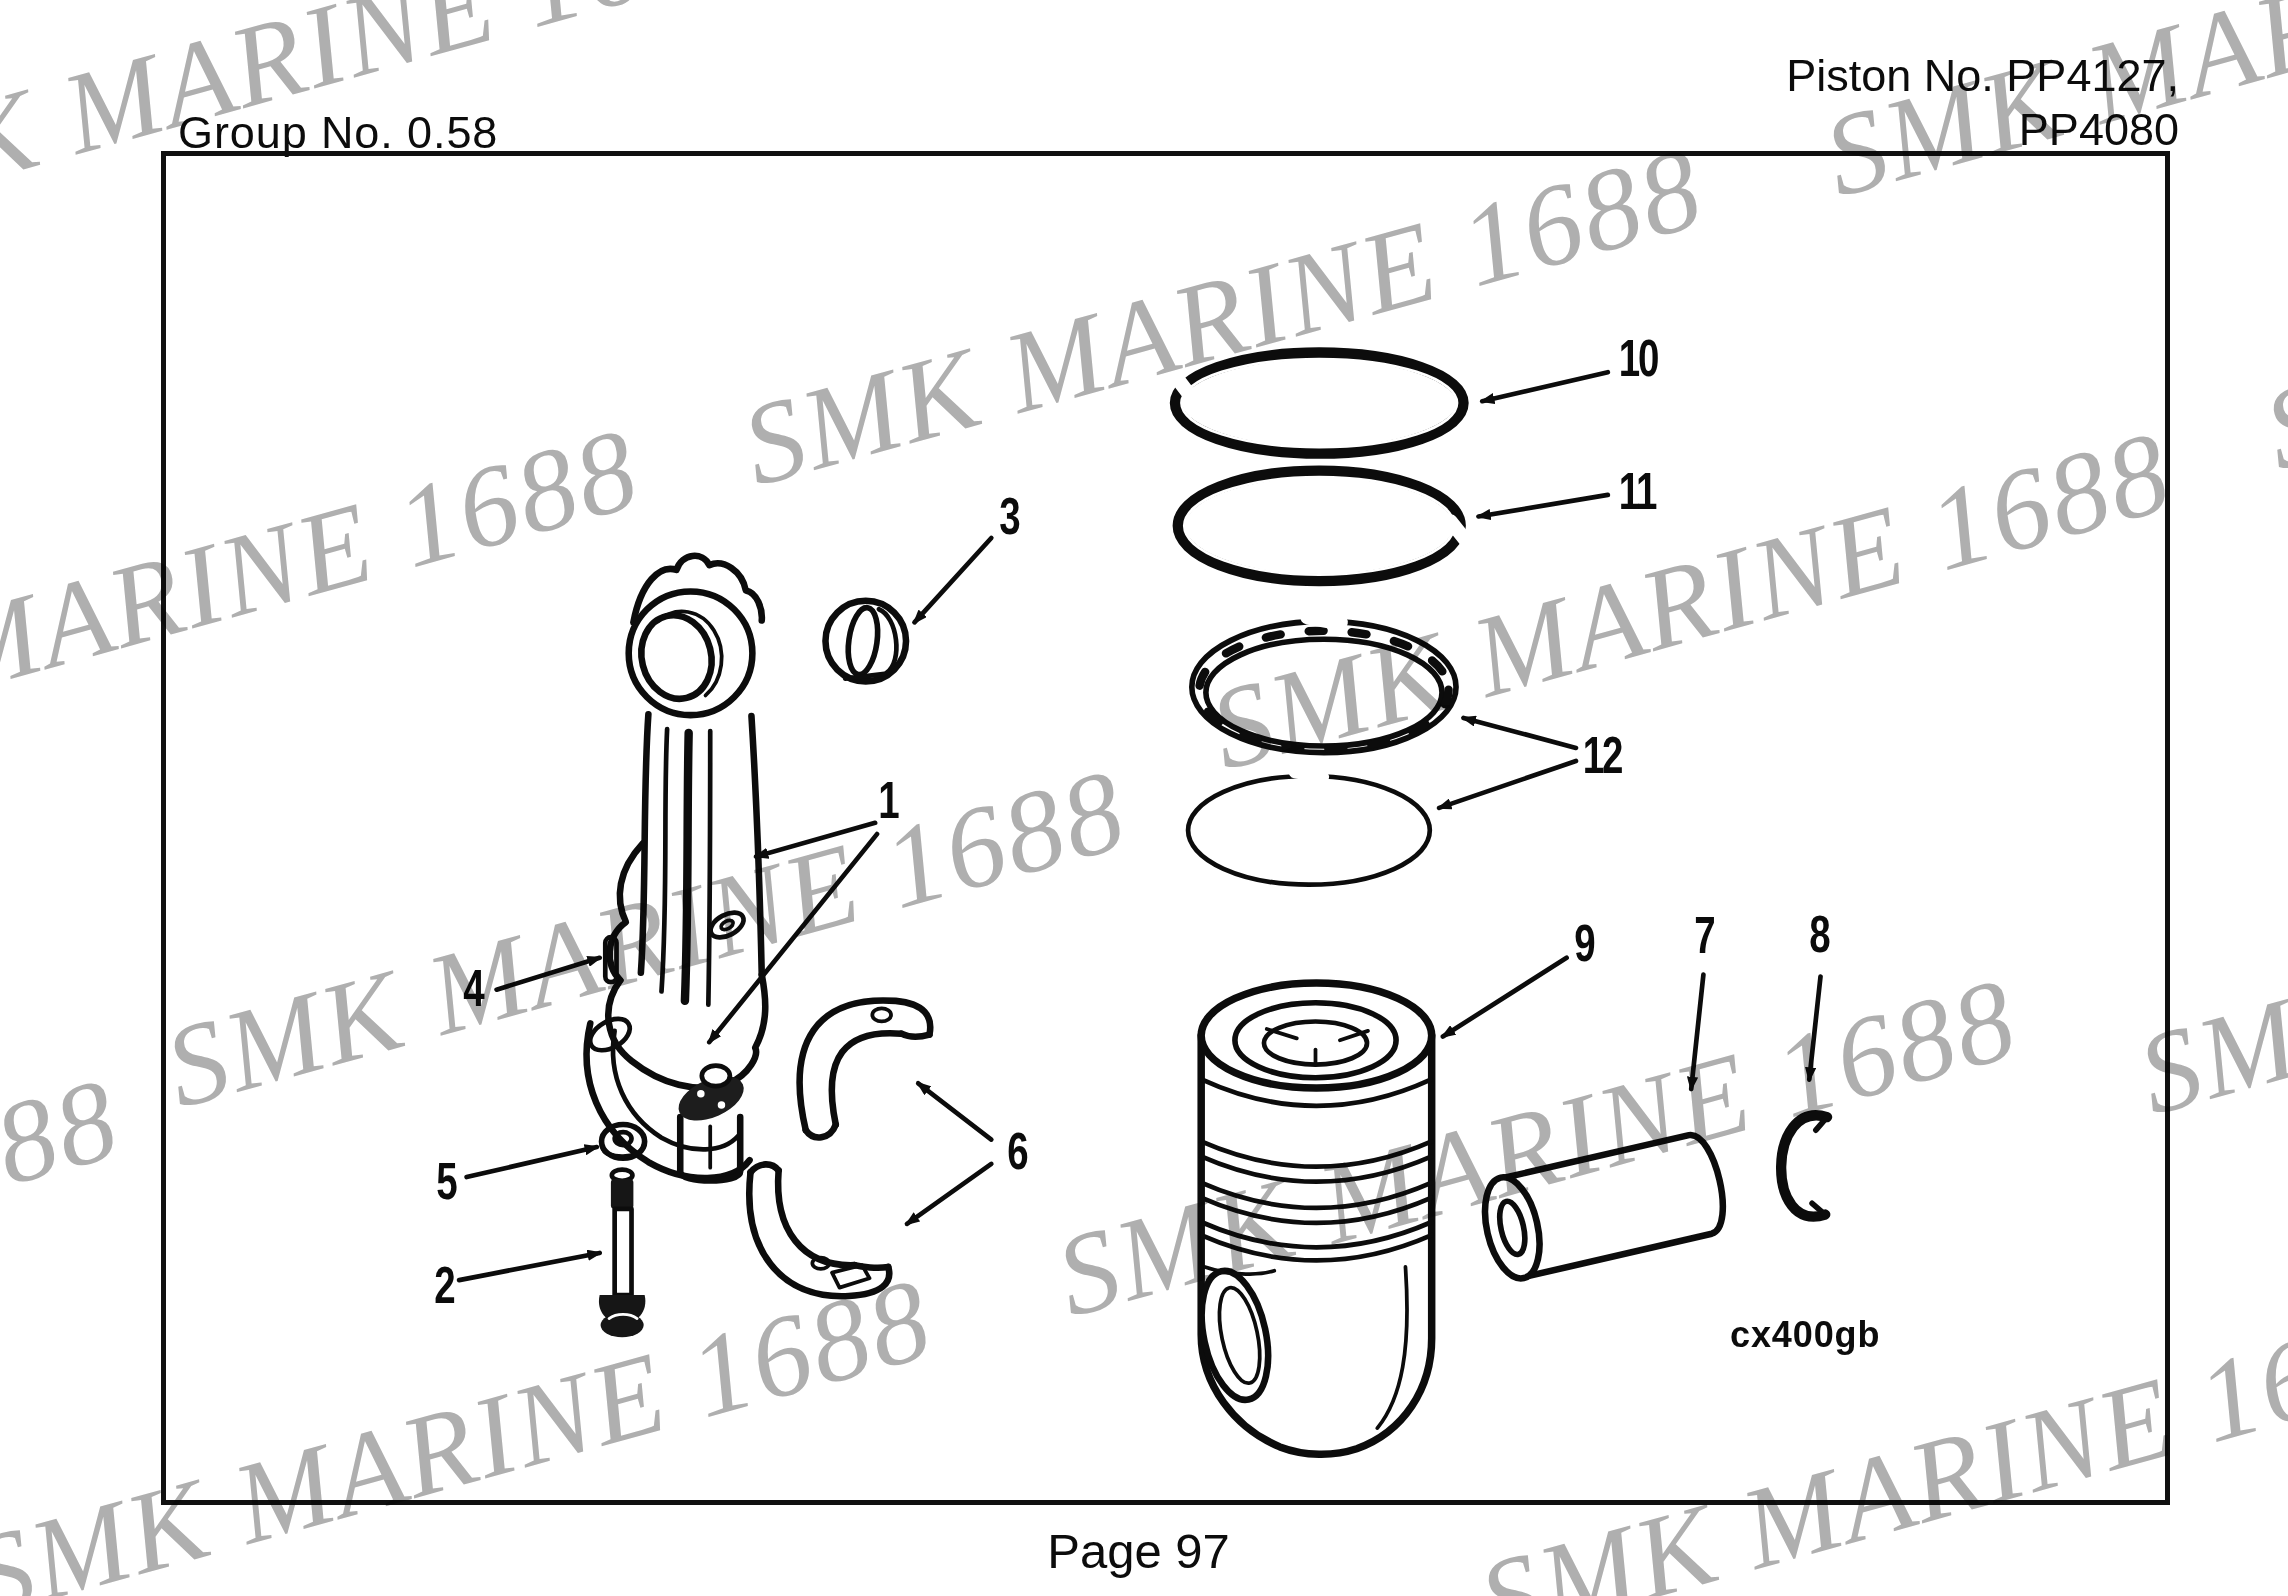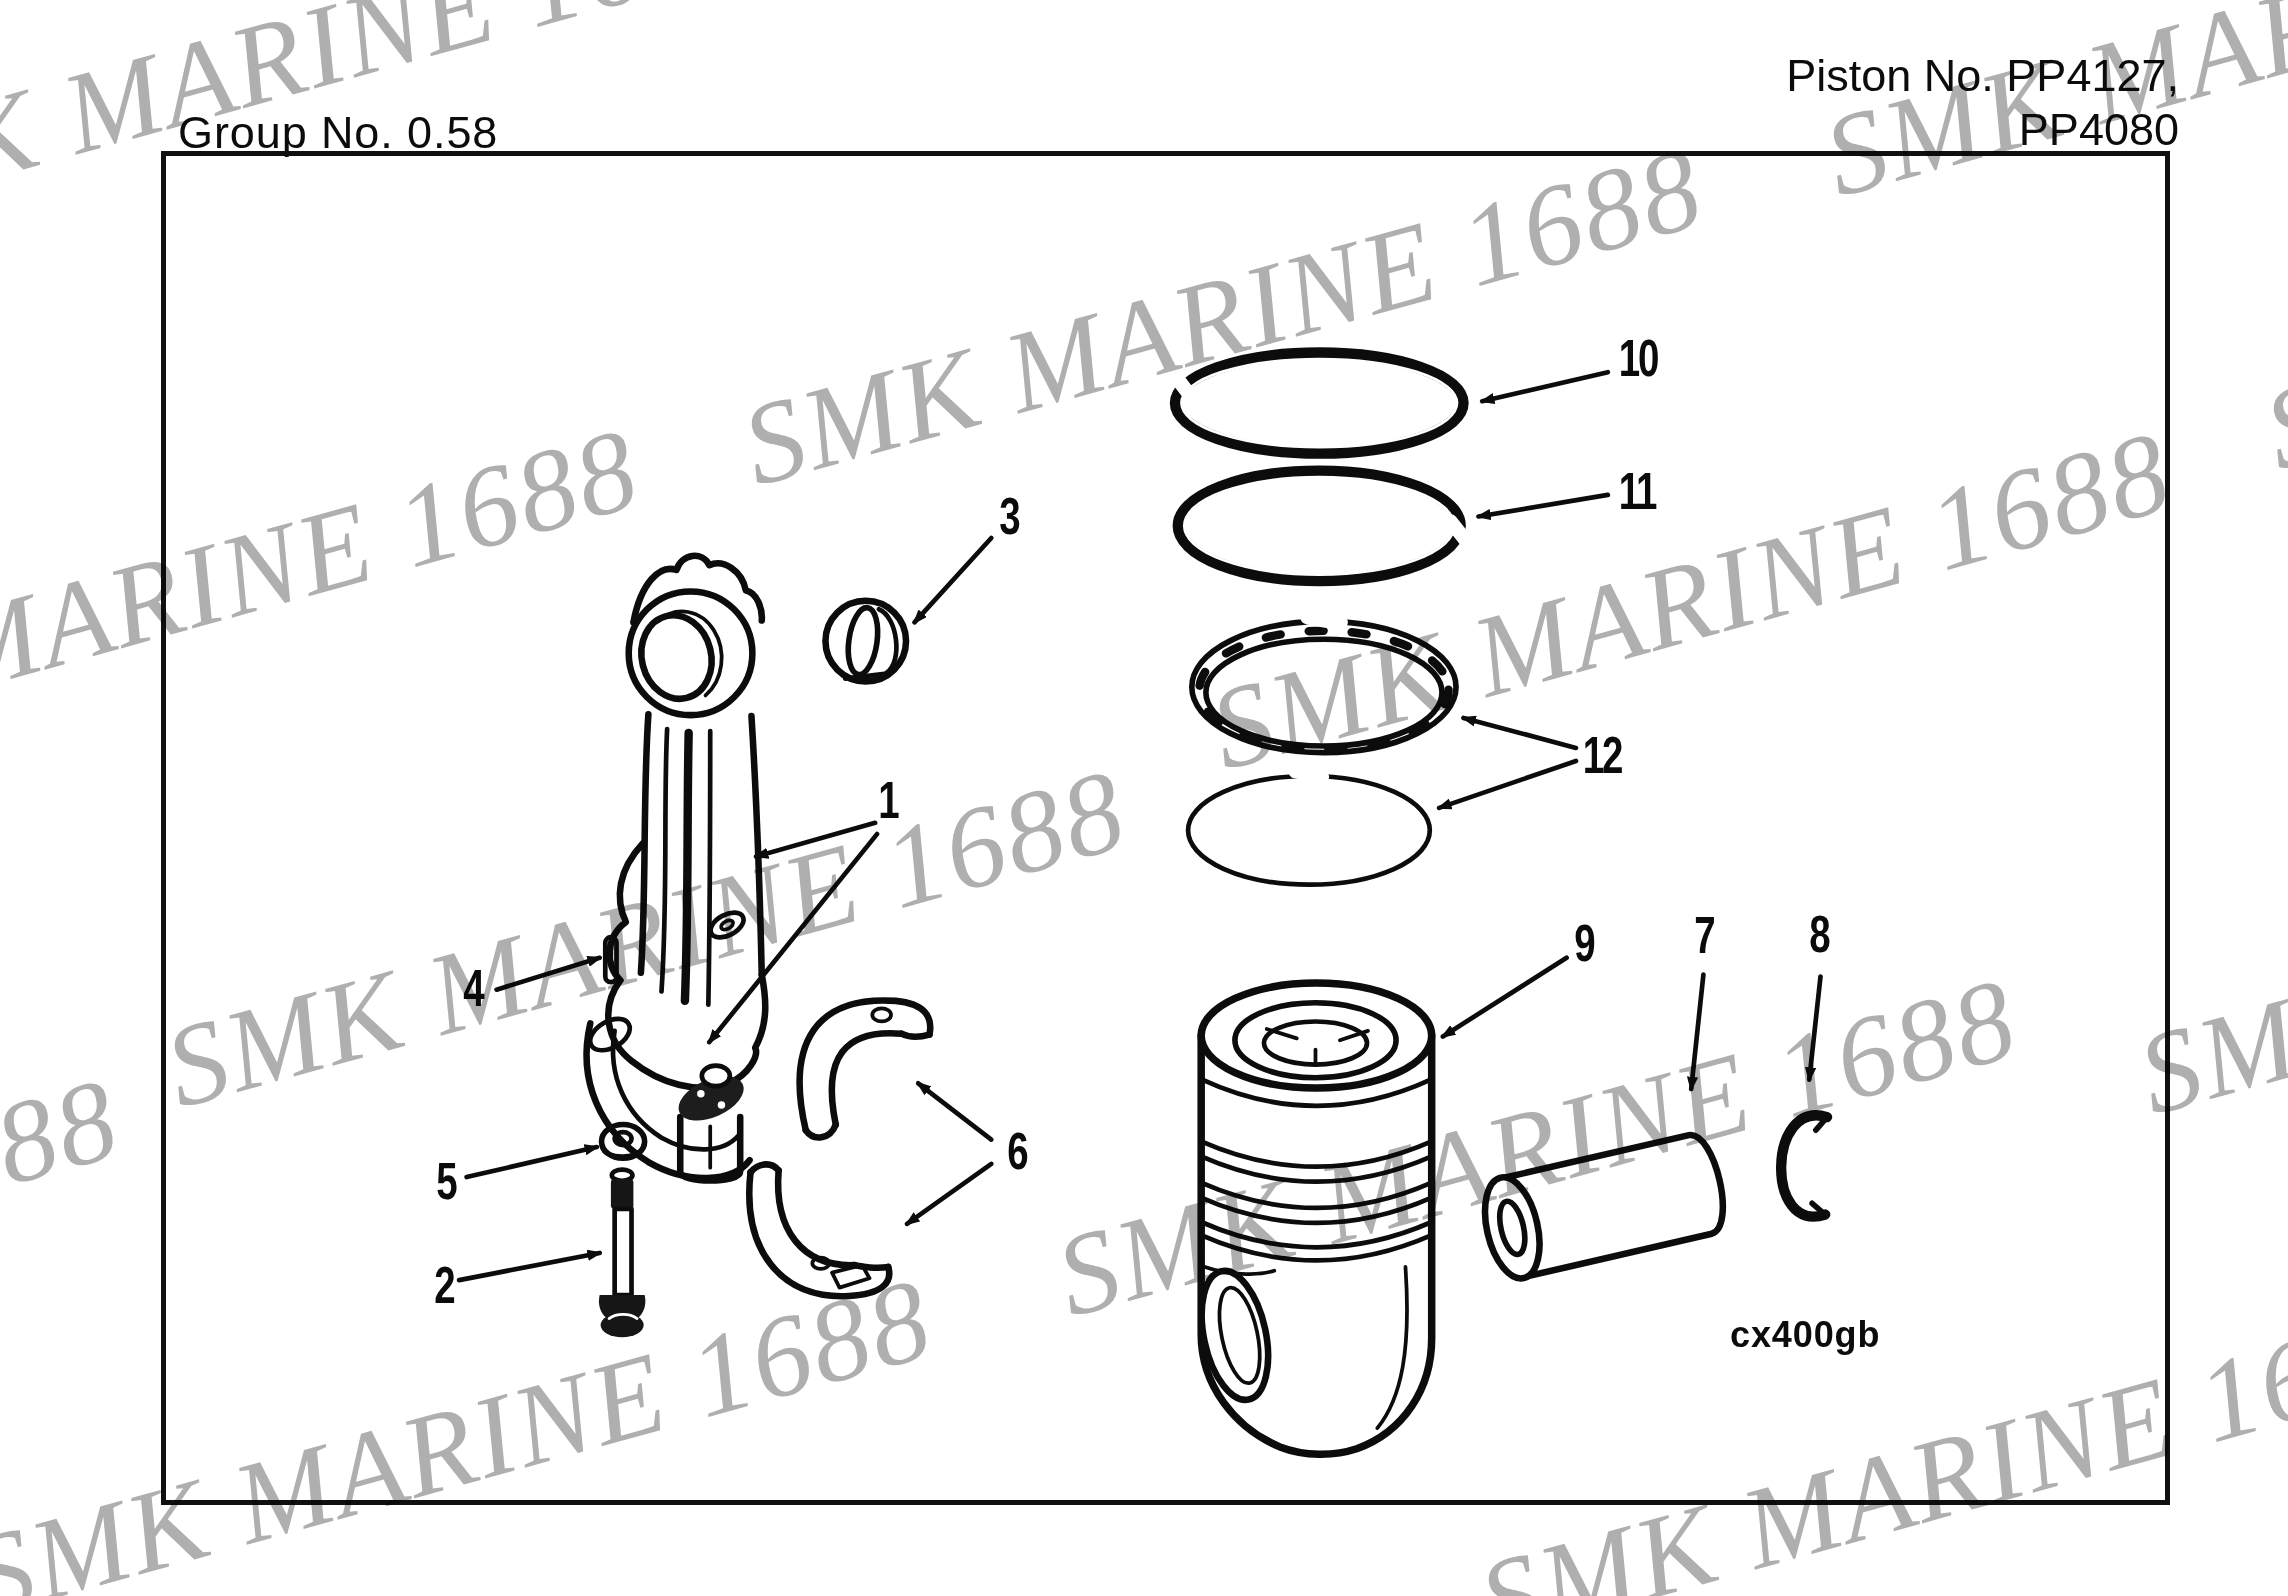--- a/index.html
+++ b/index.html
@@ -217,20 +217,21 @@
   <div class="callout" style="left:1017px;top:1151px">6</div>
   <div class="callout" style="left:1704px;top:935px">7</div>
   <div class="callout" style="left:1819px;top:934px">8</div>
   <div class="callout" style="left:1584px;top:943px">9</div>
   <div class="callout" style="left:1638px;top:358px">10</div>
   <div class="callout" style="left:1637px;top:491px">11</div>
   <div class="callout" style="left:1602px;top:755px">12</div>
 
   <div class="figure-code">cx400gb</div>
 
+  <div class="footer-page">Page 97</div>
 
   <div class="wm-layer">
     <div class="wm" style="left:281px;top:58px">SMK MARINE 1688</div>
     <div class="wm" style="left:1223px;top:317px">SMK MARINE 1688</div>
     <div class="wm" style="left:2305px;top:28px">SMK MARINE 1688</div>
     <div class="wm" style="left:2745px;top:302px">SMK MARINE 1688</div>
     <div class="wm" style="left:1691px;top:601px">SMK MARINE 1688</div>
     <div class="wm" style="left:159px;top:598px">SMK MARINE 1688</div>
     <div class="wm" style="left:646px;top:939px">SMK MARINE 1688</div>
     <div class="wm" style="left:-361px;top:1248px">SMK MARINE 1688</div>

